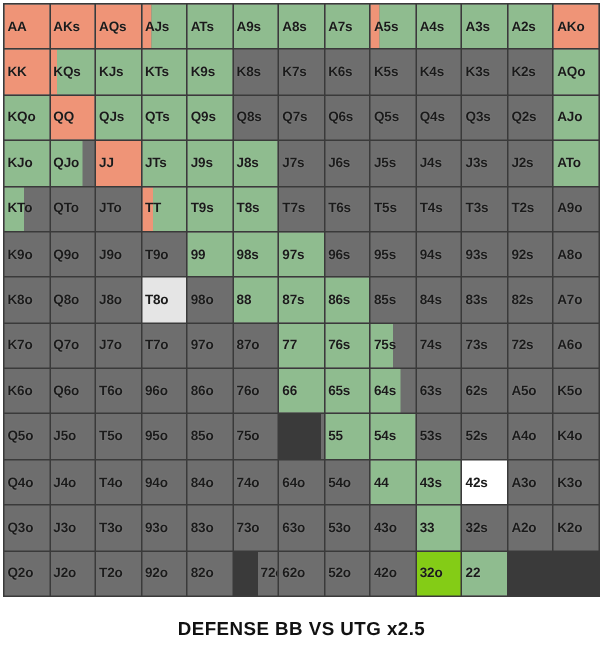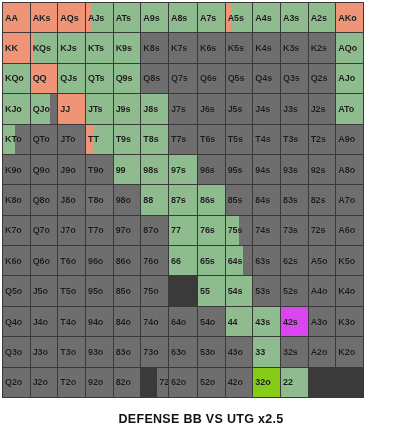--- a/index.html
+++ b/index.html
@@ -22,21 +22,21 @@
     background: #ffffff;
   }
   #grid-outer {
     width: 402px;
     height: 400px;
     box-sizing: border-box;
     padding: 2px 2px 2px 2px;
     background: #ffffff;
   }
   #grid {
-    width: 362px;
+    width: 398px;
     height: 396px;
     box-sizing: border-box;
     display: grid;
     grid-template-columns: repeat(13, 1fr);
     grid-template-rows: repeat(13, 1fr);
     border: 1px solid #3a3a3a;
     background: #3a3a3a;
     gap: 1px;
   }
   .cell {
@@ -367,21 +367,21 @@
         </div>
         <div class="cell" style="background: rgb(110, 110, 110);">
           <span class="label">K8o</span>
         </div>
         <div class="cell" style="background: rgb(110, 110, 110);">
           <span class="label">Q8o</span>
         </div>
         <div class="cell" style="background: rgb(110, 110, 110);">
           <span class="label">J8o</span>
         </div>
-        <div class="cell" style="background: #737373;">
+        <div class="cell" style="background: #e5e5e5;">
           <span class="label">T8o</span>
         </div>
         <div class="cell" style="background: rgb(110, 110, 110);">
           <span class="label">98o</span>
         </div>
         <div class="cell" style="background: rgb(110, 110, 110);">
           <div class="fill" style="background: rgb(143, 188, 143); left: 0%; width: 100%;"></div>
           <span class="label">88</span>
         </div>
         <div class="cell" style="background: rgb(110, 110, 110);">
@@ -557,21 +557,21 @@
           <span class="label">54o</span>
         </div>
         <div class="cell" style="background: rgb(110, 110, 110);">
           <div class="fill" style="background: rgb(143, 188, 143); left: 0%; width: 100%;"></div>
           <span class="label">44</span>
         </div>
         <div class="cell" style="background: rgb(110, 110, 110);">
           <div class="fill" style="background: rgb(143, 188, 143); left: 0%; width: 100%;"></div>
           <span class="label">43s</span>
         </div>
-        <div class="cell" style="background: #d946ef;">
+        <div class="cell" style="background: #ffffff;">
           <span class="label">42s</span>
         </div>
         <div class="cell" style="background: rgb(110, 110, 110);">
           <span class="label">A3o</span>
         </div>
         <div class="cell" style="background: rgb(110, 110, 110);">
           <span class="label">K3o</span>
         </div>
         <div class="cell" style="background: rgb(110, 110, 110);">
           <span class="label">Q3o</span>

